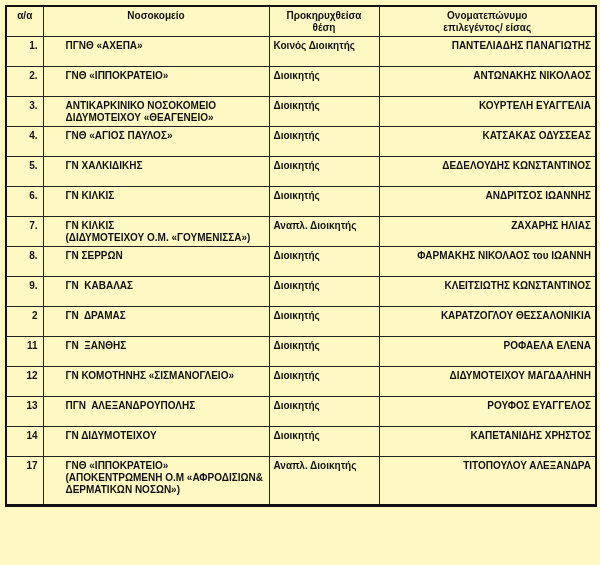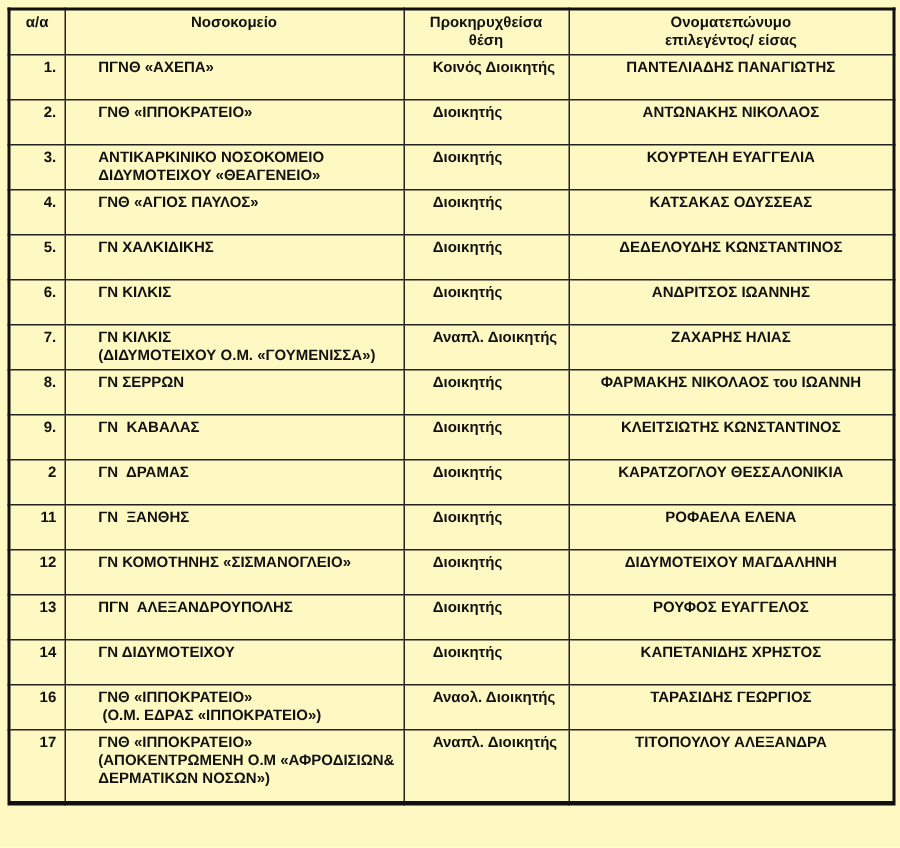--- a/index.html
+++ b/index.html
@@ -41,22 +41,22 @@
     line-height: 12px;
     overflow: hidden;
   }
   thead tr { height: 28px; }
   tbody tr { height: 30px; }
   tbody tr.tall { height: 49px; }
   th { text-align: center; font-weight: bold; }
   td.num  { text-align: right; padding-right: 5px; white-space: nowrap; }
   td.hosp { text-align: left; padding-left: 6px; }
   td.hosp div { white-space: pre-wrap; margin-left: 16px; }
-  td.pos  { text-align: left; padding-left: 19px; }
-  td.name { text-align: center; }
+  td.pos  { text-align: left; padding-left: 4px; }
+  td.name { text-align: right; }
 </style>
 </head>
 <body>
 
 <div class="page">
   <table class="tbl">
     <colgroup>
       <col class="c1">
         <col class="c2">
         <col class="c3">
@@ -188,29 +188,20 @@
           <td class="name">ΡΟΥΦΟΣ ΕΥΑΓΓΕΛΟΣ</td>
         </tr>
         <tr>
           <td class="num">14</td>
           <td class="hosp">
             <div>ΓΝ ΔΙΔΥΜΟΤΕΙΧΟΥ</div>
           </td>
           <td class="pos">Διοικητής</td>
           <td class="name">ΚΑΠΕΤΑΝΙΔΗΣ ΧΡΗΣΤΟΣ</td>
         </tr>
-        <tr>
-          <td class="num">16</td>
-          <td class="hosp">
-            <div>ΓΝΘ «ΙΠΠΟΚΡΑΤΕΙΟ»</div>
-            <div> (Ο.Μ. ΕΔΡΑΣ «ΙΠΠΟΚΡΑΤΕΙΟ»)</div>
-          </td>
-          <td class="pos">Αναολ. Διοικητής</td>
-          <td class="name">ΤΑΡΑΣΙΔΗΣ ΓΕΩΡΓΙΟΣ</td>
-        </tr>
         <tr class="tall">
           <td class="num">17</td>
           <td class="hosp">
             <div>ΓΝΘ «ΙΠΠΟΚΡΑΤΕΙΟ»</div>
             <div>(ΑΠΟΚΕΝΤΡΩΜΕΝΗ Ο.Μ «ΑΦΡΟΔΙΣΙΩΝ&amp;</div>
             <div>ΔΕΡΜΑΤΙΚΩΝ ΝΟΣΩΝ»)</div>
           </td>
           <td class="pos">Αναπλ. Διοικητής</td>
           <td class="name">ΤΙΤΟΠΟΥΛΟΥ ΑΛΕΞΑΝΔΡΑ</td>
         </tr>

